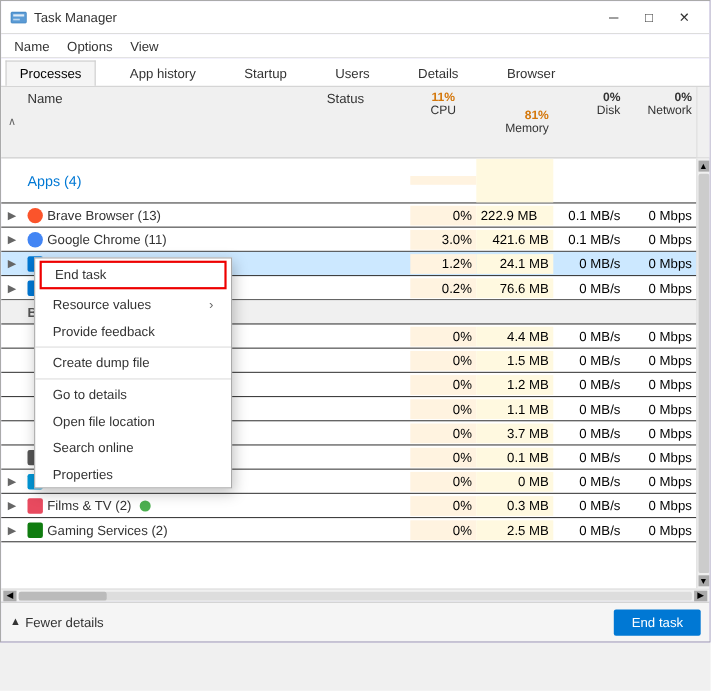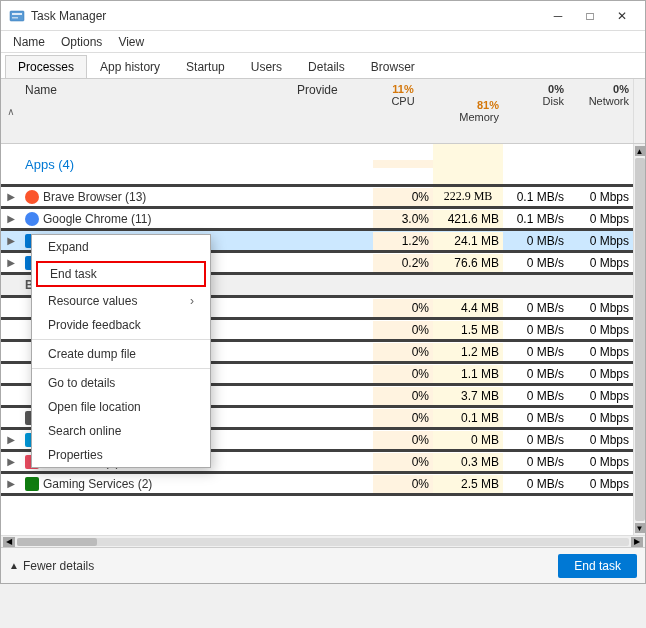--- a/index.html
+++ b/index.html
@@ -78,21 +78,21 @@
       border-bottom: 1px solid #ccc;
       flex-shrink: 0;
     }
     .tab {
       padding: 4px 12px;
       cursor: pointer;
       font-size: 12px;
       color: #333;
       border: 1px solid transparent;
       border-bottom: none;
-      margin-right: 0;
+      margin-right: 18px;
     }
     .tab.active {
       background: #f5f5f5;
       border-color: #ccc;
       border-bottom-color: #f5f5f5;
       color: #000;
     }
     .content-area {
       flex: 1;
       display: flex;
@@ -167,21 +167,21 @@
     }
     .table-body {
       flex: 1;
       overflow-y: auto;
       overflow-x: hidden;
       position: relative;
     }
     .row {
       display: flex;
       align-items: center;
-      border-bottom: 3px solid #404040;
+      border-bottom: 1px solid #404040;
       min-height: 22px;
     }
     .row.selected { background: #cce8ff; }
     .row-expand {
       width: 20px;
       display: flex;
       align-items: center;
       justify-content: center;
       color: #666;
       font-size: 10px;
@@ -361,21 +361,21 @@
   <div class="content-area">
 
     <div class="header-row">
       <div class="col-sort">
         <span>∧</span>
       </div>
       <div class="col-name">
         <span>Name</span>
       </div>
       <div class="col-status">
-        <span>Provide</span>
+        <span>Status</span>
       </div>
       <div class="col-cpu" style="text-align:center; padding-right:4px;">
         <div class="header-pct" style="color:#d4770b;">11%</div>
         <div class="header-label">CPU</div>
       </div>
       <div class="col-mem" style="text-align:right; padding-right:4px;">
         <div class="header-pct" style="color:#d4770b;">81%</div>
         <div class="header-label">Memory</div>
       </div>
       <div class="col-disk" style="text-align:right; padding-right:4px;">
@@ -405,21 +405,21 @@
         </div>
 
         <div class="row">
           <div class="row-expand">▶</div>
           <div class="row-name">
             <span class="small-icon brave-icon"></span>
             <span class="row-name-text">Brave Browser (13)</span>
           </div>
           <div class="row-status"></div>
           <div class="row-cpu cpu-bg" style="width:60px; text-align:right; padding:2px 4px;">0%</div>
-          <div class="row-mem mem-bg" style="width:70px; text-align:center; padding:2px 4px;font-family:Liberation Serif, serif;">222.9 MB</div>
+          <div class="row-mem mem-bg" style="width:70px; text-align:left; padding:2px 4px;">222.9 MB</div>
           <div class="row-disk" style="width:65px; text-align:right; padding:2px 4px;">0.1 MB/s</div>
           <div class="row-net" style="width:65px; text-align:right; padding:2px 4px;">0 Mbps</div>
         </div>
 
         <div class="row">
           <div class="row-expand">▶</div>
           <div class="row-name">
             <span class="small-icon chrome-icon"></span>
             <span class="row-name-text">Google Chrome (11)</span>
           </div>
@@ -578,23 +578,20 @@
 
       </div>
 
       <div style="width:12px; background:#f0f0f0; border-left:1px solid #ddd; display:flex; flex-direction:column; align-items:center;">
         <div style="width:10px; height:10px; background:#aaa; margin-top:2px; cursor:pointer; font-size:8px; display:flex; align-items:center; justify-content:center;">▲</div>
         <div style="flex:1; width:10px; background:#ccc; margin:2px 1px; border-radius:2px; cursor:pointer;"></div>
         <div style="width:10px; height:10px; background:#aaa; margin-bottom:2px; cursor:pointer; font-size:8px; display:flex; align-items:center; justify-content:center;">▼</div>
       </div>
 
       <div class="context-menu">
-        <div class="ctx-item">
-          <span>Expand</span>
-        </div>
         <div class="ctx-item end-task-highlight">
           <span>End task</span>
         </div>
         <div class="ctx-item">
           <span>Resource values</span>
           <span style="color:#666;">›</span>
         </div>
         <div class="ctx-item">
           <span>Provide feedback</span>
         </div>

